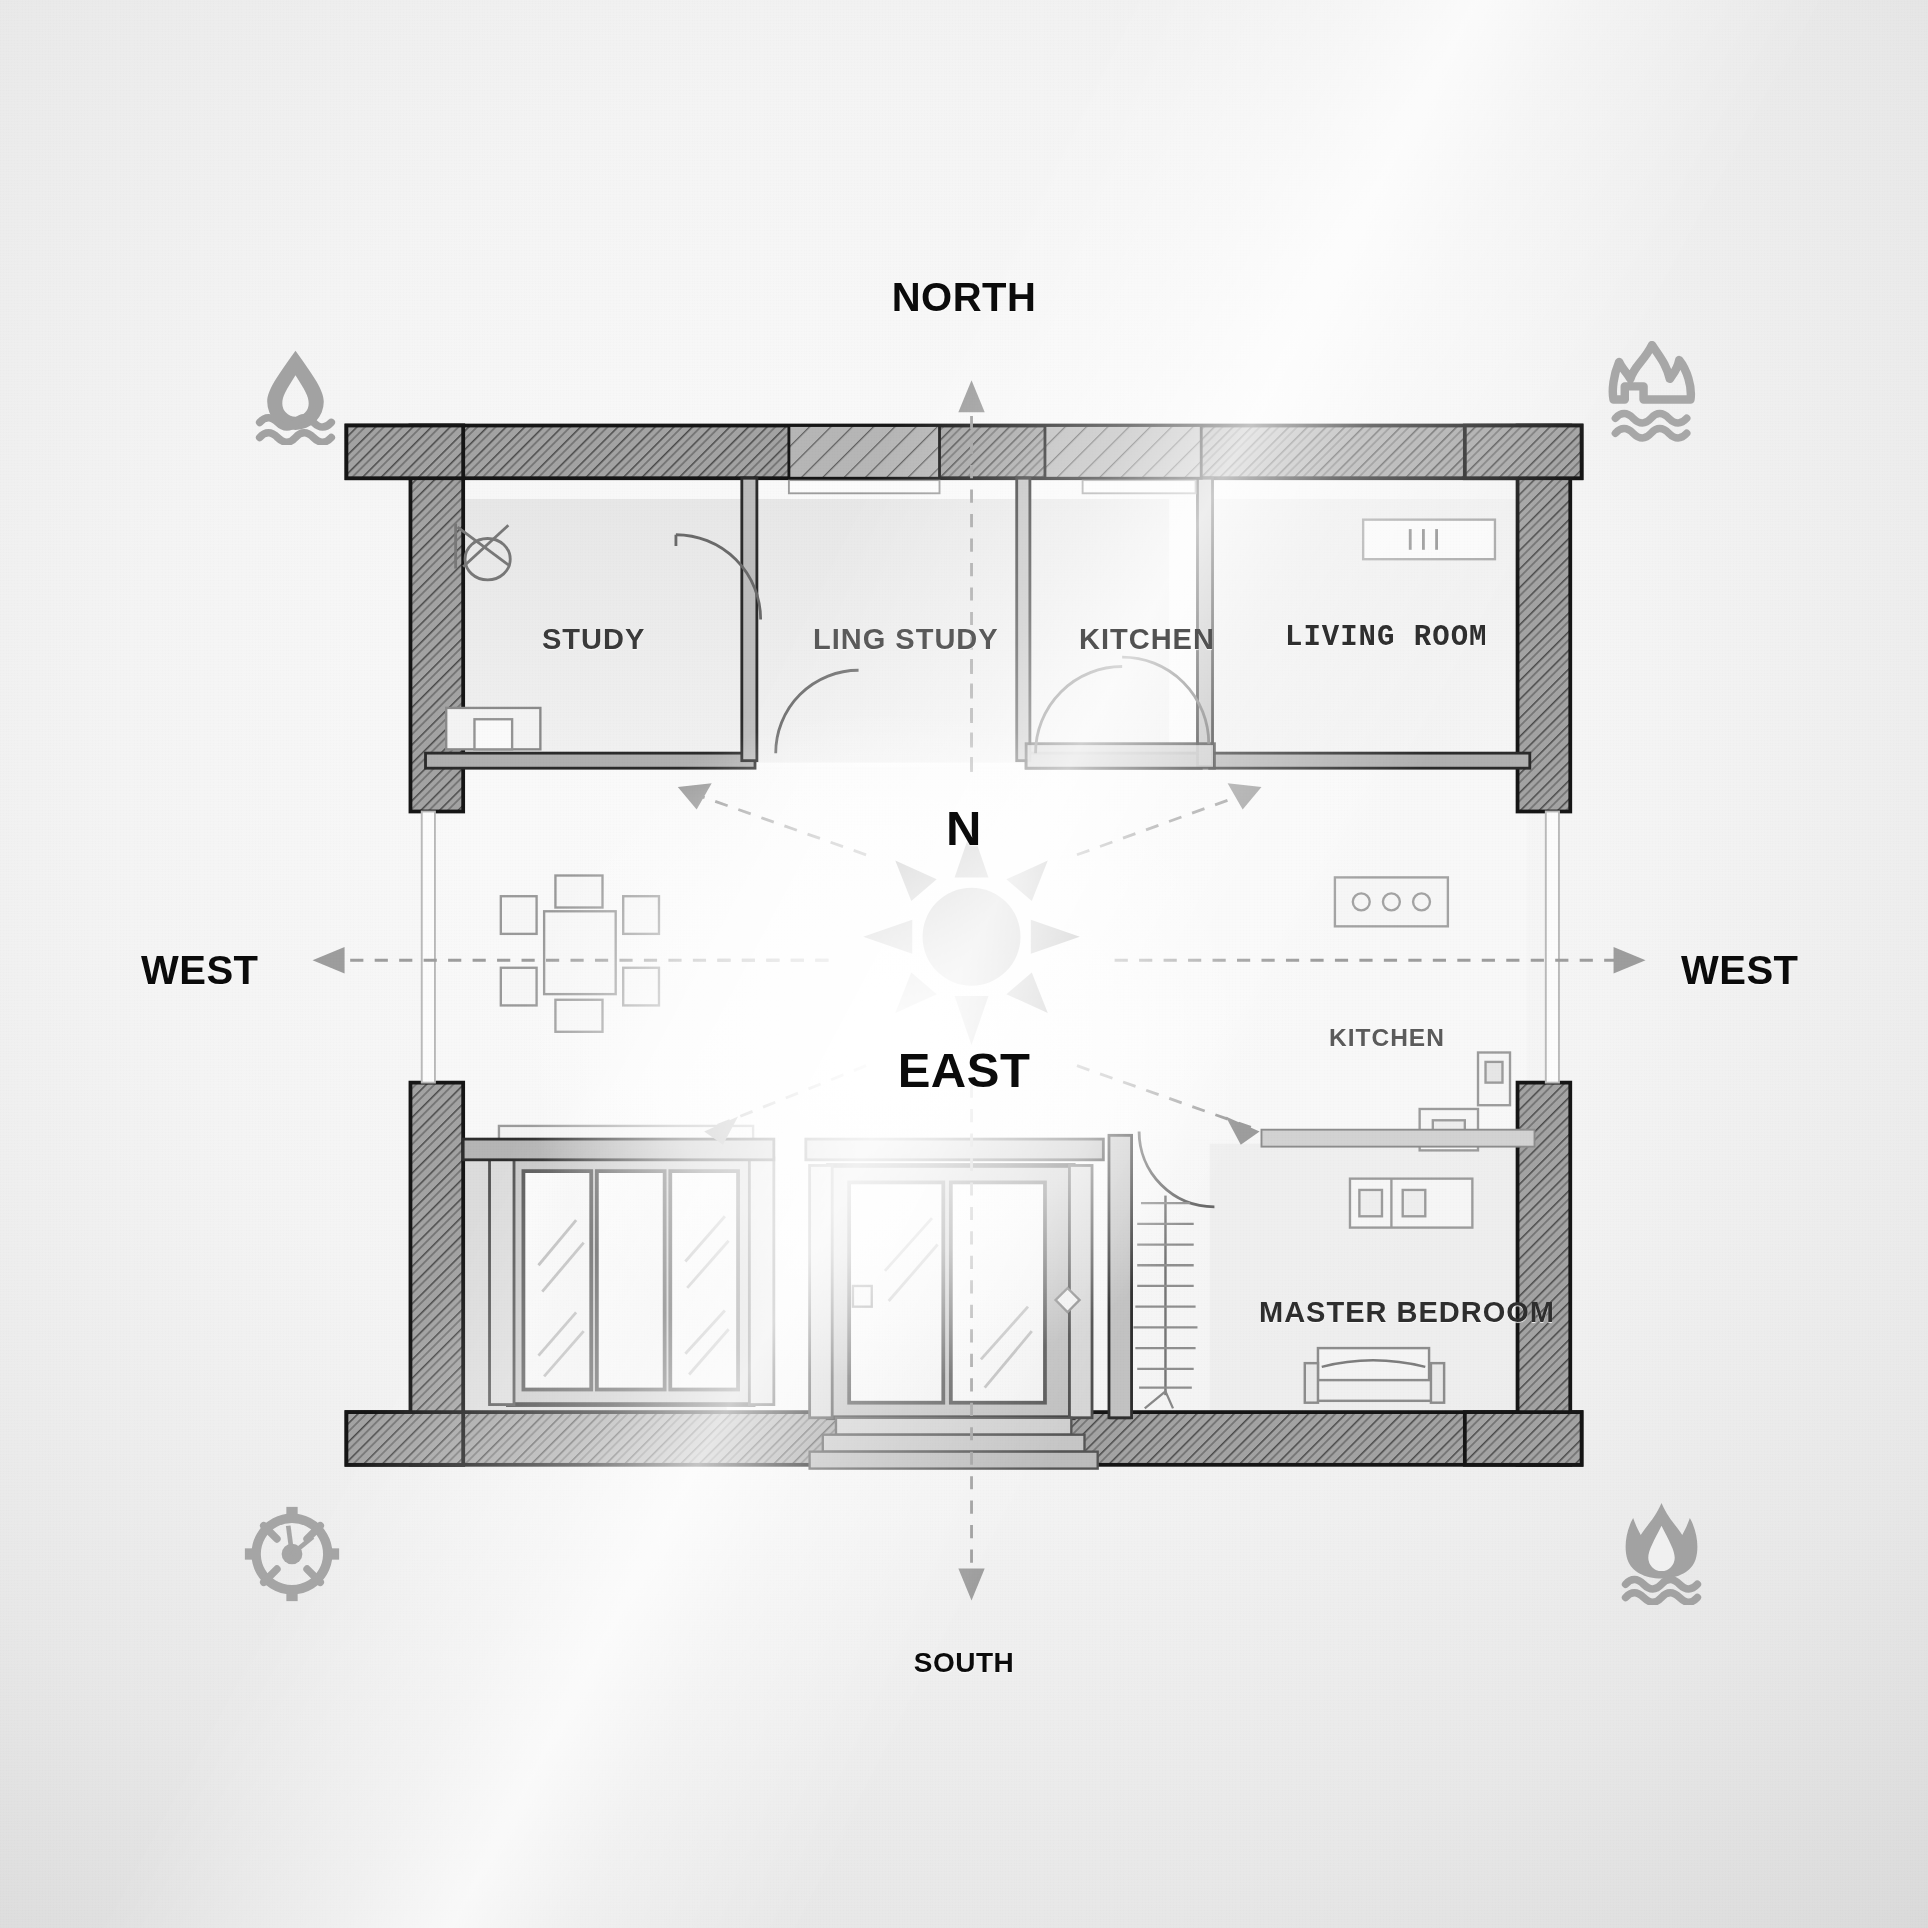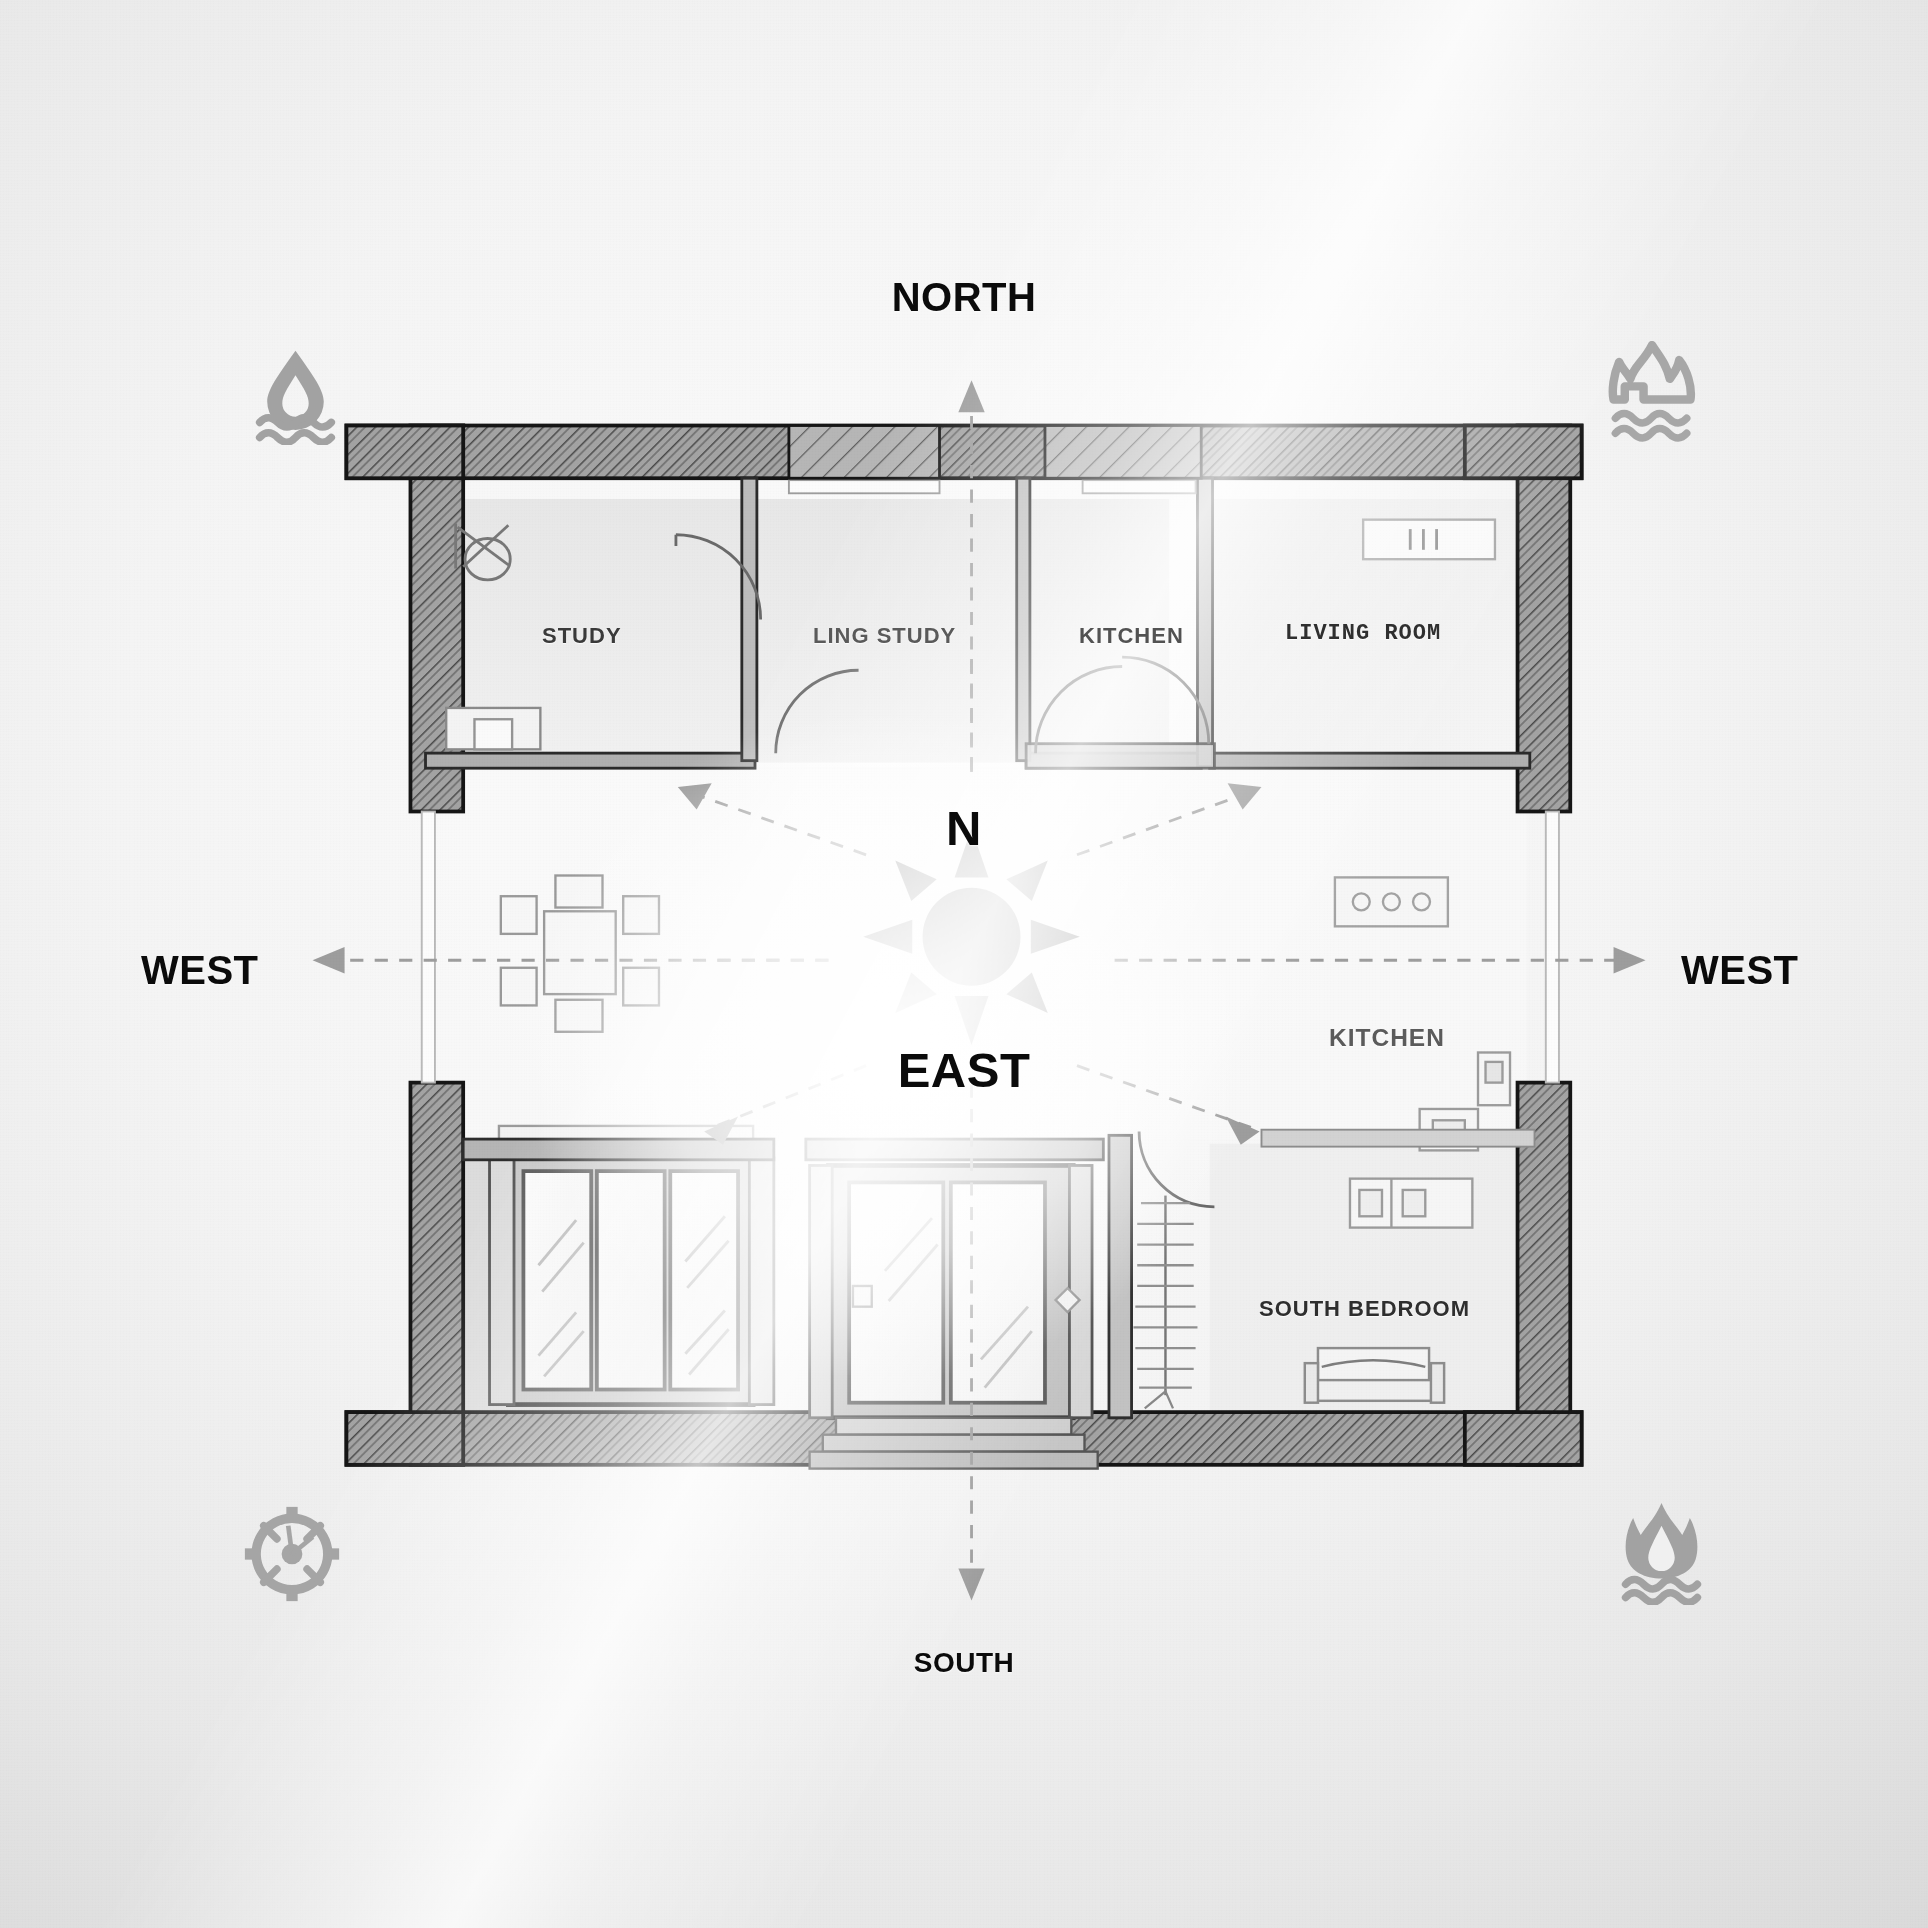--- a/index.html
+++ b/index.html
@@ -60,21 +60,21 @@
   }
   #lbl-north { left: 0; right: 0; top: 262px; text-align: center; font-size: 40px; }
   #lbl-south { left: 0; right: 0; top: 1634px; text-align: center; font-size: 28px; }
   #lbl-west-left  { left: 141px; top: 935px; font-size: 40px; }
   #lbl-west-right { left: 1681px; top: 935px; font-size: 40px; }
   #lbl-n   { left: 0; right: 0; top: 787px; text-align: center; font-size: 49px; }
   #lbl-east{ left: 0; right: 0; top: 1029px; text-align: center; font-size: 49px; }
 
   .roomlabel {
     position: absolute;
-    font-size: 22px;
+    font-size: 29px;
     font-weight: 600;
     color: #3a3a3a;
     letter-spacing: 1px;
     white-space: nowrap;
     text-shadow: 0 0.9px 0.9px rgba(255,255,255,.85);
   }
   #rl-study     { left: 542px;  top: 623px; }
   #rl-lingroom  { left: 813px;  top: 623px; color:#5a5a5a; }
   #rl-kitchen1  { left: 1079px; top: 623px; color:#525252; }
   #rl-livingrm  { left: 1285px; top: 621px; color:#2f2f2f;font-family:Liberation Mono, monospace; }
@@ -359,21 +359,21 @@
   <div class="cardinal" id="lbl-west-left">WEST</div>
   <div class="cardinal" id="lbl-west-right">WEST</div>
   <div class="cardinal" id="lbl-n">N</div>
   <div class="cardinal" id="lbl-east">EAST</div>
 
   <div class="roomlabel" id="rl-study">STUDY</div>
   <div class="roomlabel" id="rl-lingroom">LING STUDY</div>
   <div class="roomlabel" id="rl-kitchen1">KITCHEN</div>
   <div class="roomlabel" id="rl-livingrm">LIVING ROOM</div>
   <div class="roomlabel" id="rl-kitchen2">KITCHEN</div>
-  <div class="roomlabel" id="rl-master">SOUTH BEDROOM</div>
+  <div class="roomlabel" id="rl-master">MASTER BEDROOM</div>
 
   <div class="corner-icon" id="ci-tl">
     <svg width="87" height="98" viewBox="0 0 92 104">
       <path d="M46 4 C 26 32 16 46 16 58 a30 30 0 0 0 60 0 C 76 46 66 32 46 4 Z
                M46 30 C 36 46 32 52 32 60 a14 14 0 0 0 28 0 C 60 52 56 46 46 30 Z" fill="#a2a2a2" fill-rule="evenodd"></path>
       <path d="M8 80 q 9 -10 19 0 t 19 0 t 19 0 t 19 0" fill="none" stroke="#a2a2a2" stroke-width="8" stroke-linecap="round"></path>
       <path d="M8 96 q 9 -10 19 0 t 19 0 t 19 0 t 19 0" fill="none" stroke="#a2a2a2" stroke-width="8" stroke-linecap="round"></path>
     </svg>
   </div>
 

